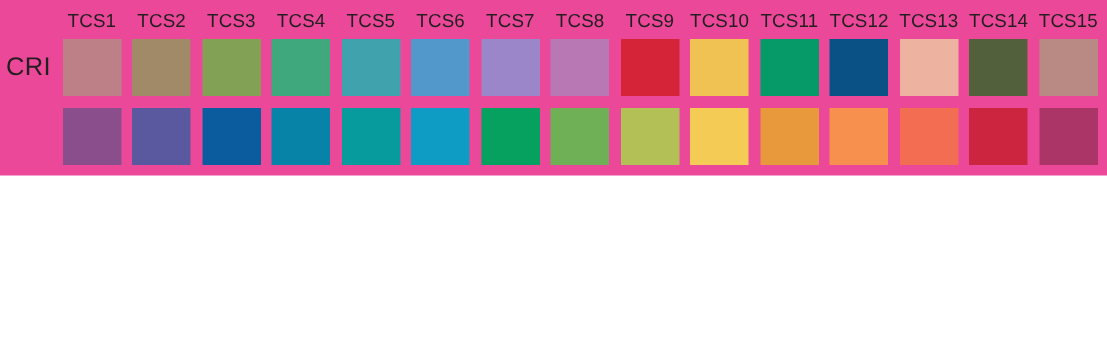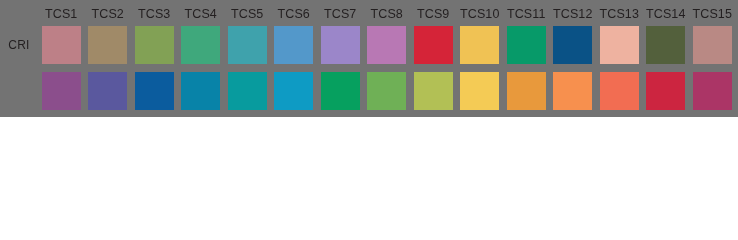--- a/index.html
+++ b/index.html
@@ -10,21 +10,21 @@
   body {
     width: 738px;
     height: 117px;
     font-family: "Liberation Sans", sans-serif;
     overflow: hidden;
   }
   #swatch-figure {
     position: relative;
     width: 738px;
     height: 117px;
-    background: #737373;
+    background: #ec4899;
     box-sizing: border-box;
   }
   .header-row {
     position: absolute;
     left: 38px;
     top: 4px;
     height: 20px;
     width: 698px;
     display: flex;
     align-items: center;
@@ -48,21 +48,21 @@
   #row-cri { top: 26px; }
   #row-cqs { top: 72px; }
   .row-label {
     position: absolute;
     left: 0px;
     width: 38px;
     height: 38px;
     display: flex;
     align-items: center;
     justify-content: center;
-    font-size: 12px;
+    font-size: 17px;
     color: #231f20;
     letter-spacing: 0.2px;
   }
   #label-cri { top: 26px; }
   #label-cqs { top: 72px; }
   .swatch-cell {
     flex: 0 0 46.5px;
     height: 38px;
     display: flex;
     align-items: center;

